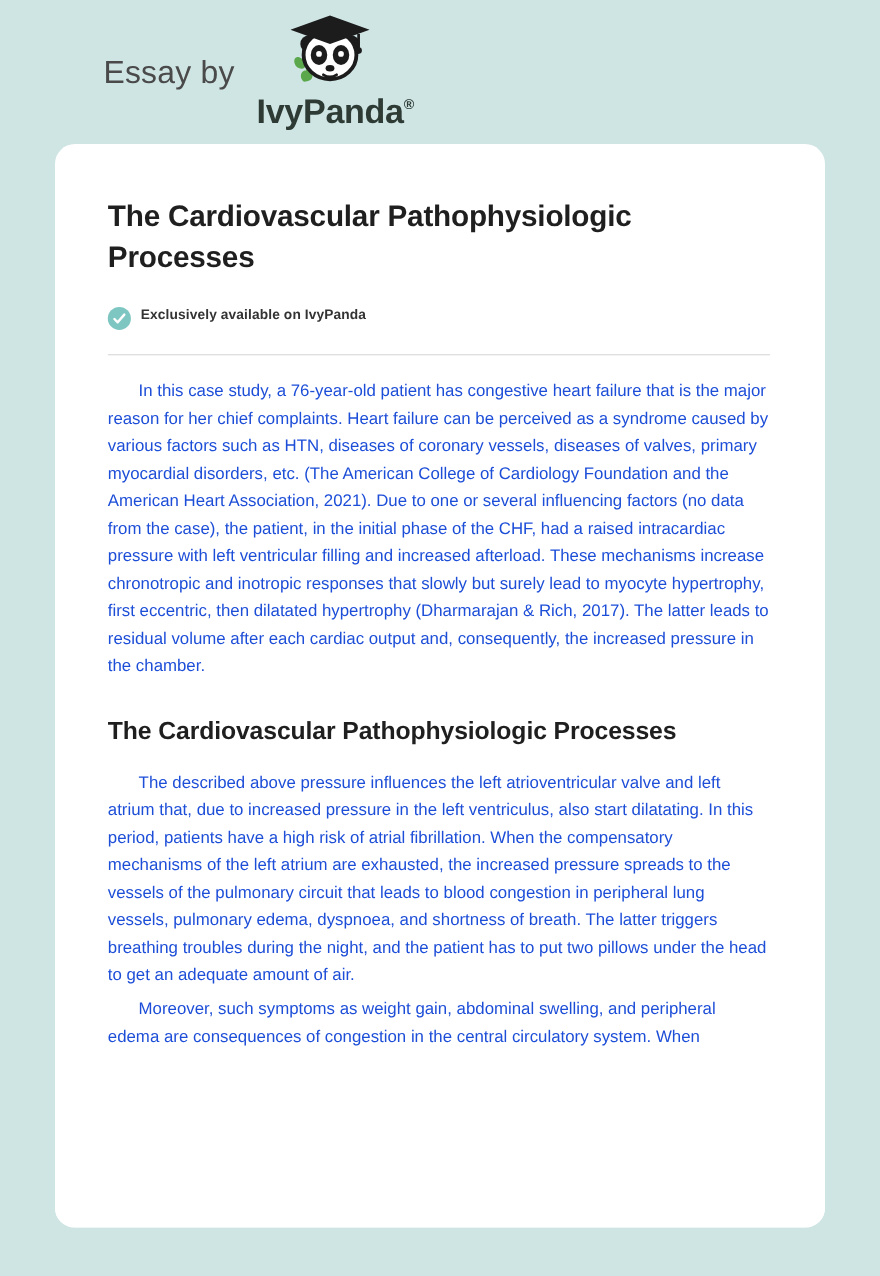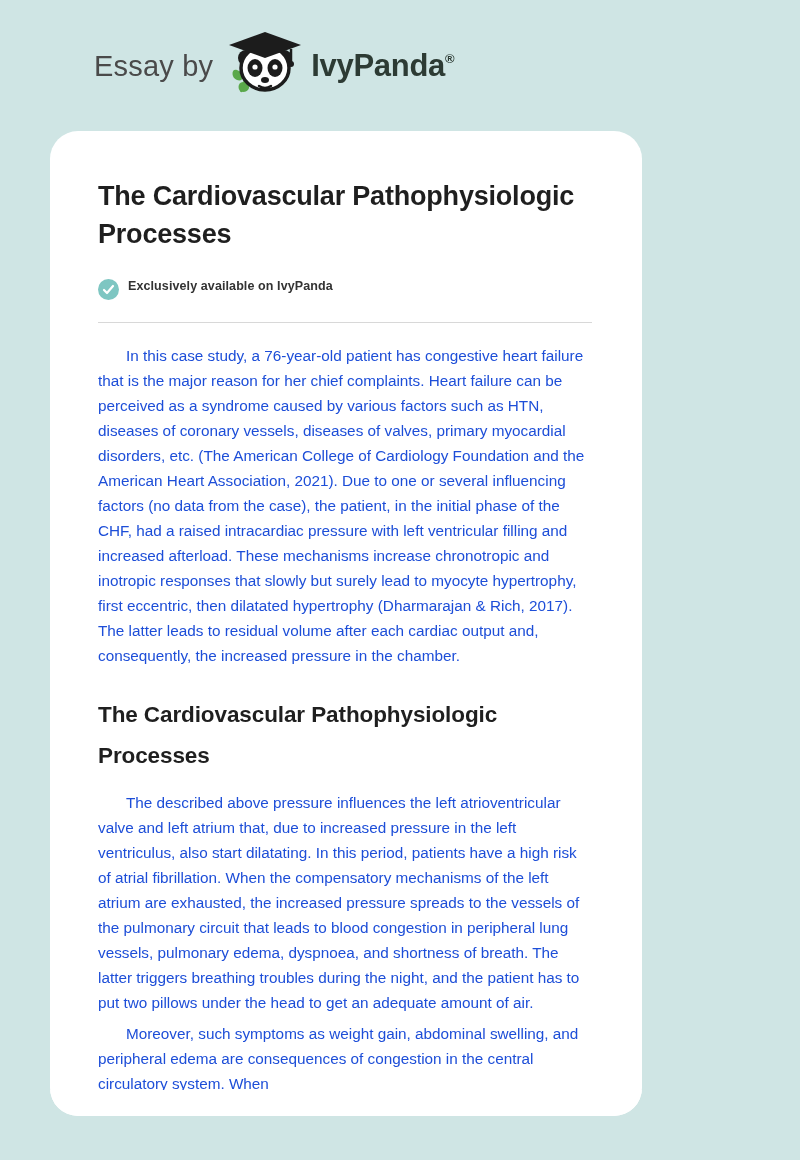--- a/index.html
+++ b/index.html
@@ -30,20 +30,21 @@
   .header-essay-by {
     font-size: 29px;
     color: #4a4a4a;
     letter-spacing: 0.2px;
     font-weight: 400;
   }
   .brand {
     display: flex;
     align-items: center;
     margin-left: 16px;
+    flex-direction: column;
   }
   .brand-logo {
     width: 78px;
     height: 72px;
     position: relative;
     display: block;
   }
   .brand-name {
     font-size: 31px;
     font-weight: bold;
@@ -57,24 +58,24 @@
     font-weight: bold;
     vertical-align: super;
     top: -2px;
     position: relative;
   }
   
   .card {
     position: absolute;
     left: 50px;
     top: 131px;
-    width: 592px;
+    width: 700px;
     height: 985px;
     background: #ffffff;
-    border-radius: 28px;
+    border-radius: 18px;
     box-sizing: border-box;
     padding: 46px 26px 0 24px;
     overflow: hidden;
   }
   .card-inner {
     padding: 0 24px;
   }
   .doc-title {
     font-size: 27px;
     line-height: 38px;

